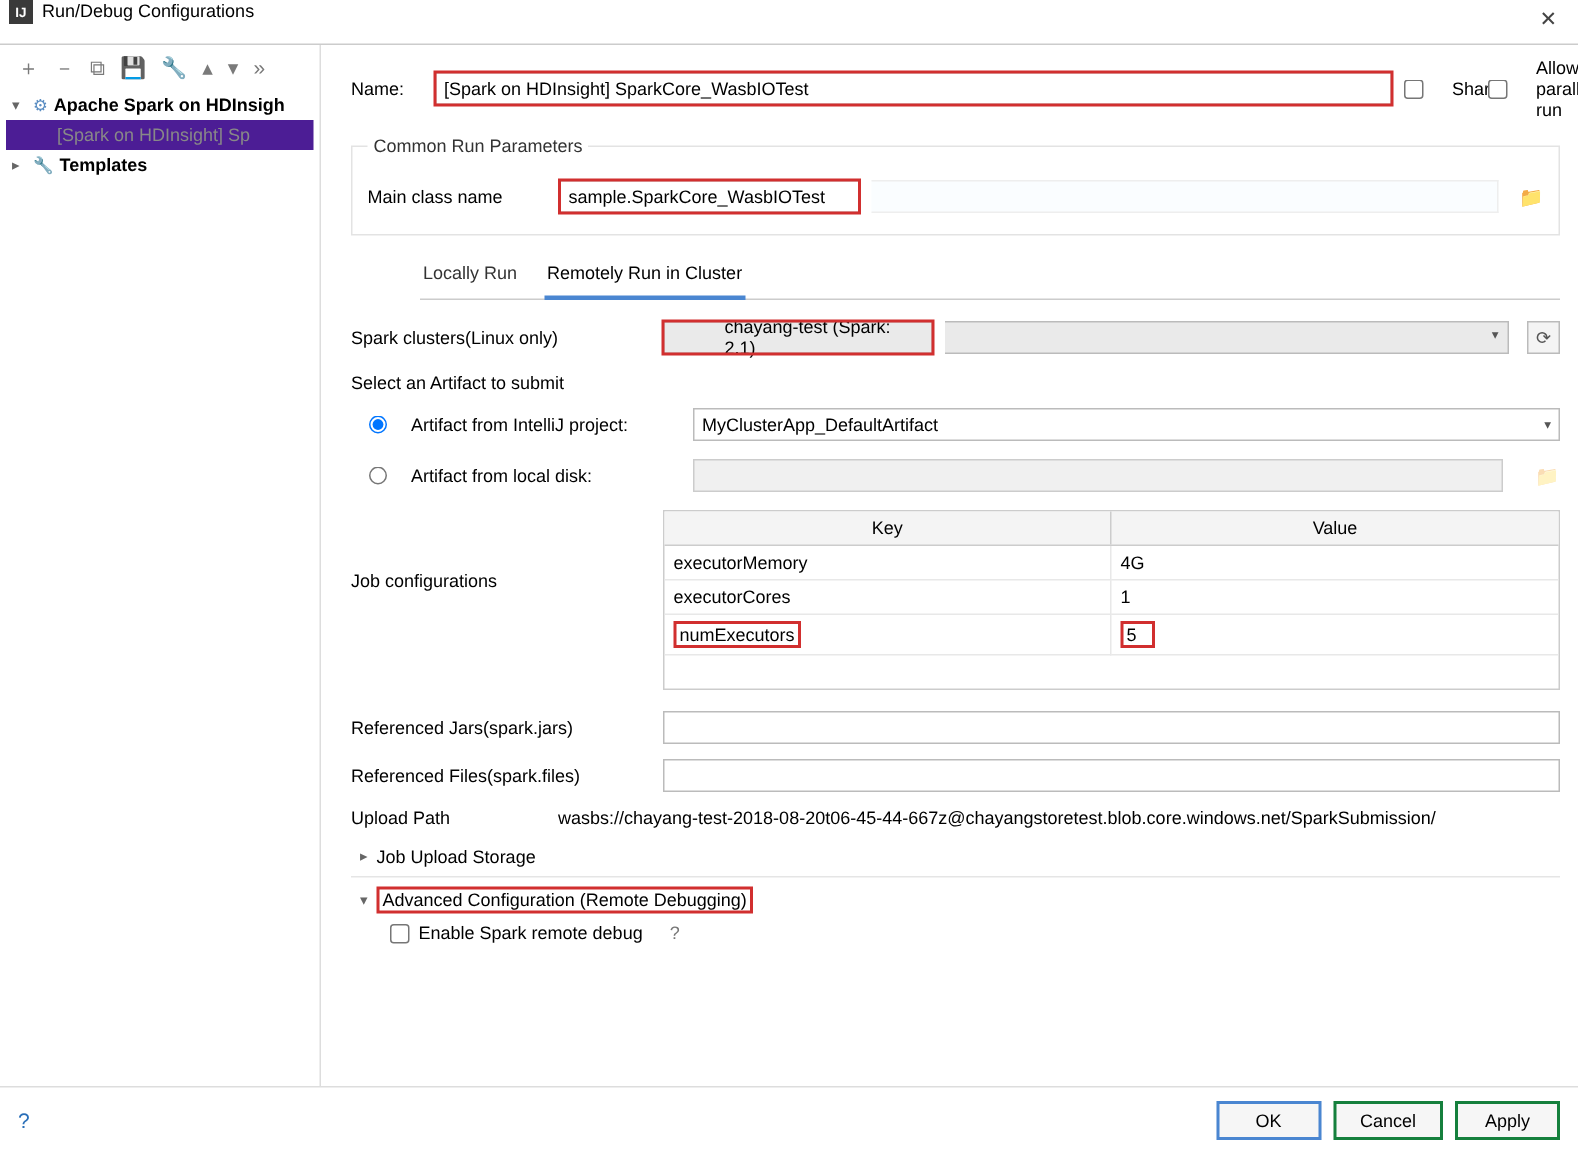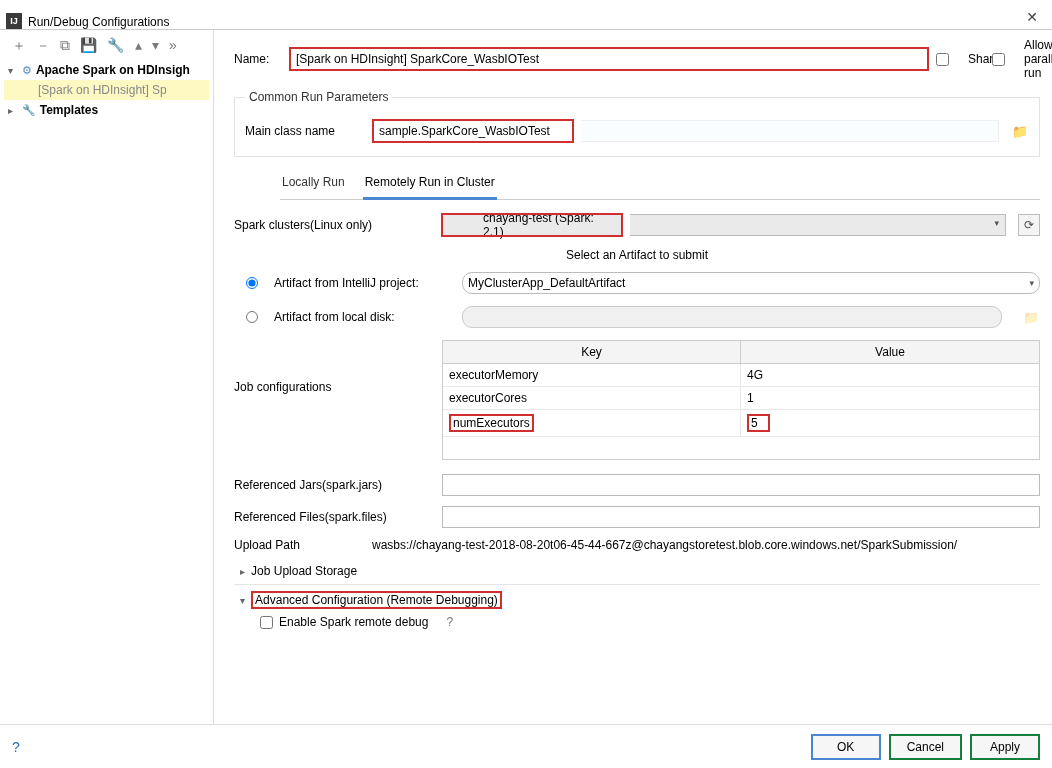--- a/index.html
+++ b/index.html
@@ -1,30 +1,30 @@
 <!DOCTYPE html>
 <html><head>
 <meta charset="utf-8">
 <style>
 * { box-sizing: border-box; margin: 0; padding: 0; font-family: "Segoe UI", Tahoma, sans-serif; font-size: 12px; }
 body { background: #fff; color: #000; width: 1052px; height: 768px; overflow: hidden; }
 
-.titlebar { height: 30px; display: flex; align-items: flex-end; padding: 0 6px; border-bottom: 1px solid #ccc; }
+.titlebar { height: 30px; display: flex; align-items: flex-start; padding: 0 6px; border-bottom: 1px solid #ccc; }
 .titlebar .icon-box { width: 16px; height: 16px; background: #3a3a3a; margin-right: 6px; display:flex; align-items:center; justify-content:center; color:#fff; font-size:9px; font-weight:bold; }
 .titlebar .title { flex: 1; }
 .titlebar .close { font-size: 14px; color: #444; padding: 4px 8px; cursor:default;}
 
 .body-wrap { display:flex; height: calc(100% - 30px - 44px); }
 
 .sidebar { width: 214px; border-right: 1px solid #ddd; display:flex; flex-direction:column; }
 .toolbar-icons { display:flex; gap:10px; padding: 8px 8px 8px 12px; align-items:center; }
 .toolbar-icons span { color:#7a7a7a; font-size:14px; line-height:1; }
 .tree { padding: 0 4px; font-size:12px; }
 .tree-row { display:flex; align-items:center; padding: 3px 4px; gap:4px; white-space:nowrap; overflow:hidden; }
-.tree-row.selected { background:#fef9c3; }
+.tree-row.selected { background:#4c1d95; }
 .tree-caret { color:#666; font-size:10px; width:10px; display:inline-block; }
 .tree-icon-cog::before { content:"⚙"; font-size:11px; color:#5a8dc2; }
 .tree-icon-wrench::before { content:"🔧"; font-size:11px; }
 .tree-label { font-weight: normal; }
 .tree-bold { font-weight:bold; }
 
 .main { flex:1; padding: 8px 12px 8px 20px; overflow:hidden; }
 
 .name-row { display:flex; align-items:center; gap:8px; margin-bottom:10px; }
 .name-row label { width:48px; }
@@ -44,25 +44,25 @@
 .tab { padding:6px 2px 8px; color:#333; }
 .tab.active { border-bottom:3px solid #4a86d1; color:#000; margin-bottom:-1px; }
 
 .form-row { display:flex; align-items:center; margin-bottom:12px; gap:8px;}
 .form-row .lbl { width:200px; }
 .combo { flex:1; display:flex; align-items:center; border:1px solid #bbb; background:#f3f3f3; height:22px; padding:0 5px; position:relative; }
 .combo .arrow { position:absolute; right:5px; color:#555; font-size:9px; }
 .refresh-btn { width:22px; height:22px; border:1px solid #bbb; display:flex; align-items:center; justify-content:center; margin-left:4px; background:#f4f4f4; }
 .refresh-btn::before { content:"⟳"; color:#555; }
 
-.section-lbl { margin:8px 0 10px;text-align:center; }
+.section-lbl { margin:8px 0 10px; }
 .radio-row { display:flex; align-items:center; gap:16px; margin-left:12px; margin-bottom:12px;}
 .radio-row input { width:12px; height:12px; }
 .radio-row .rlbl { width:172px; }
-.radio-row .combo, .radio-row .txt-disabled { flex:1;border-radius:10px; }
+.radio-row .combo, .radio-row .txt-disabled { flex:1; }
 .txt-disabled { border:1px solid #ccc; background:#f0f0f0; height:22px; }
 
 .cfg-table { border:1px solid #ccc; margin-bottom:14px; }
 .cfg-table .hdr { display:flex; background:#f4f4f4; border-bottom:1px solid #ccc; }
 .cfg-table .hdr div { border-right:1px solid #ccc; text-align:center; padding:4px; }
 .cfg-table .hdr div:first-child { width:50%; }
 .cfg-table .hdr div:last-child { flex:1; border-right:none; }
 .cfg-table .tr { display:flex; }
 .cfg-table .tr div { padding:4px 6px; border-bottom:1px solid #e8e8e8; border-right:1px solid #e8e8e8; }
 .cfg-table .tr div:first-child { width:50%; }

